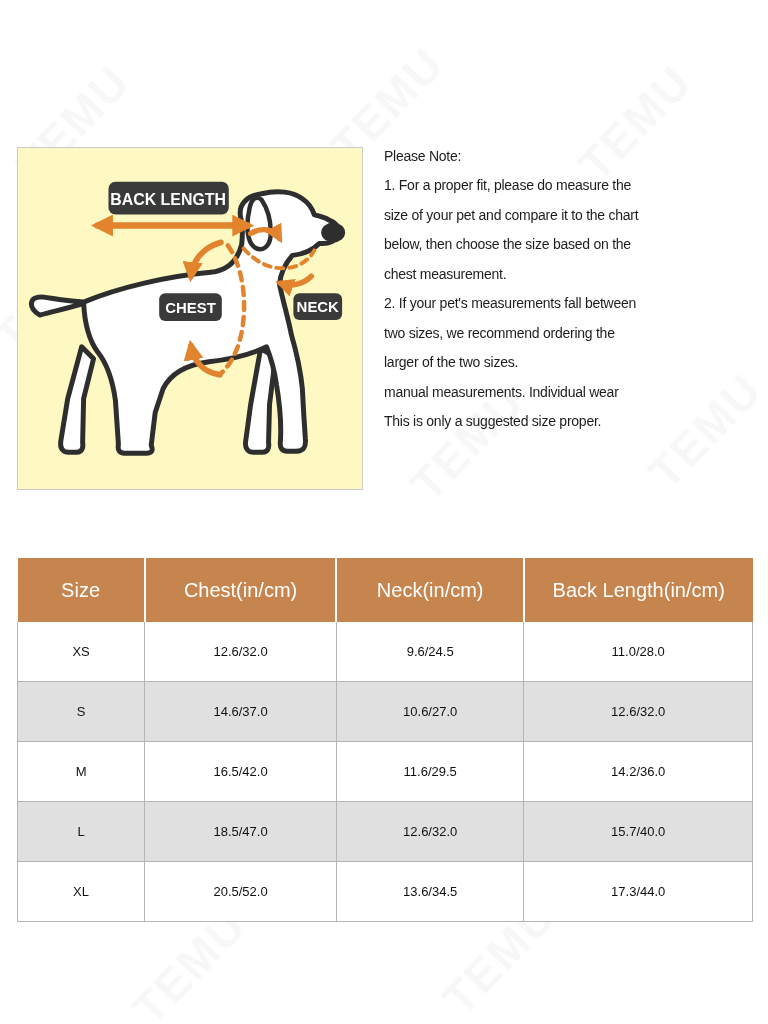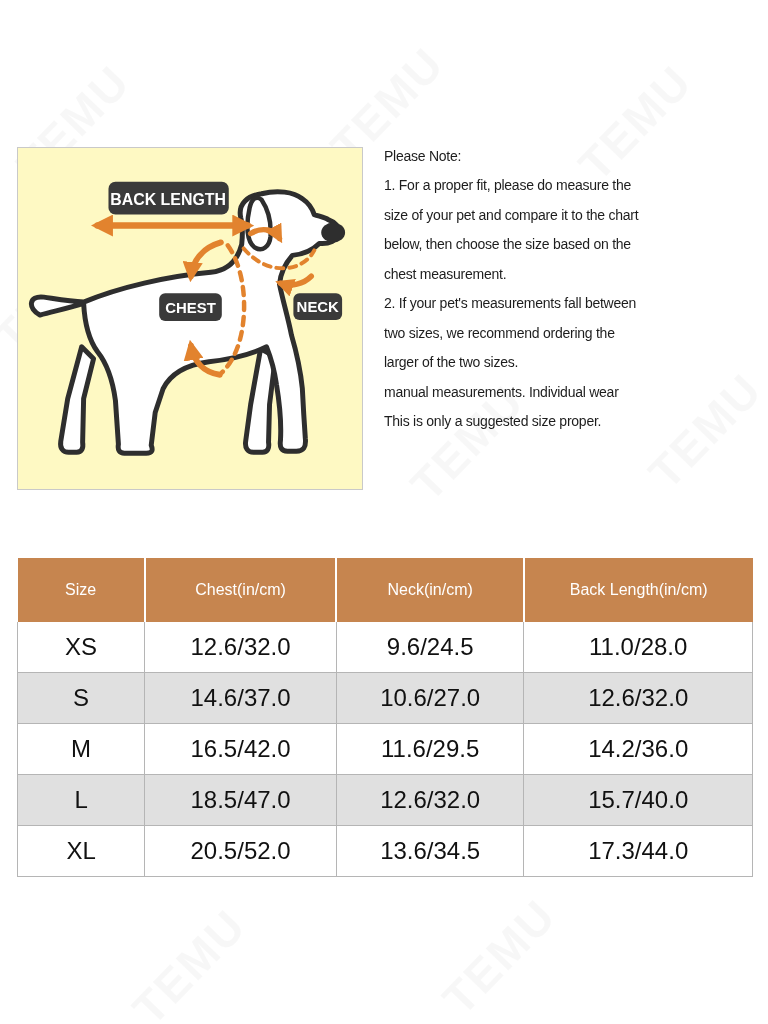--- a/index.html
+++ b/index.html
@@ -31,23 +31,23 @@
   .meas-label-text{fill:var(--label-text,#ffffff);font-weight:bold;font-family:"Liberation Sans",sans-serif;text-anchor:middle;}
 
   
   .note{position:absolute;left:384px;top:142px;width:384px;z-index:2;}
   .note-line{font-size:14px;line-height:29.45px;color:#1d1d1d;letter-spacing:-0.25px;white-space:nowrap;}
 
   
   .size-table{position:absolute;left:17px;top:558px;width:736px;border-collapse:collapse;
       table-layout:fixed;z-index:2;font-family:"Liberation Sans",sans-serif;}
   .size-table th{background:var(--tbl-header-bg,#c6854f);color:var(--tbl-header-text,#ffffff);
-      font-weight:normal;font-size:16px;height:64px;border-left:2px solid #ffffff;padding:0;text-align:center;}
+      font-weight:normal;font-size:20px;height:64px;border-left:2px solid #ffffff;padding:0;text-align:center;}
   .size-table th:first-child{border-left:none;}
-  .size-table td{font-size:24px;color:var(--tbl-cell-text,#111111);height:50px;text-align:center;
+  .size-table td{font-size:13px;color:var(--tbl-cell-text,#111111);height:59px;text-align:center;
       border:1px solid var(--tbl-border,#b5b5b5);padding:0;background:#ffffff;}
   .size-table tr.alt td{background:var(--tbl-alt,#e0e0e0);}
   .size-table tbody tr:first-child td{border-top:none;}
 </style>
 </head>
 <body>
 
 <div class="page">
 
   <div class="wm-layer">

